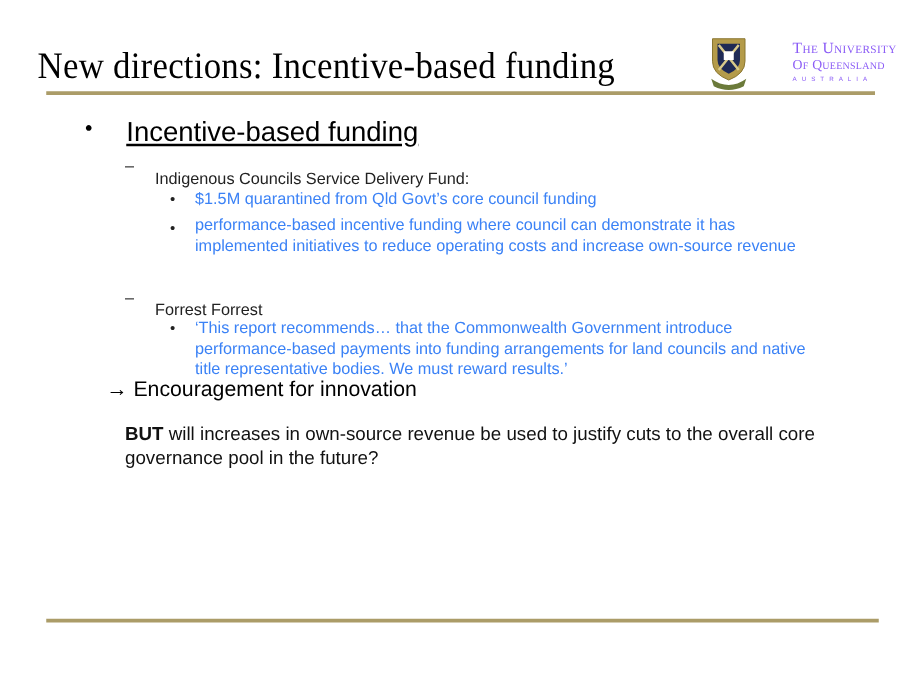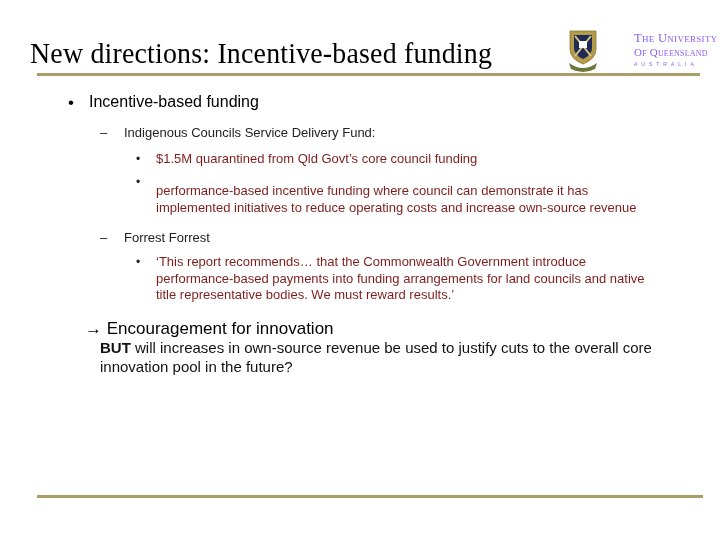--- a/index.html
+++ b/index.html
@@ -7,27 +7,27 @@
     .title { position:absolute; left:30px; top:36px; font-family:"Liberation Serif", serif; font-size:30px; letter-spacing:0.2px; white-space:nowrap; transform:scaleX(0.93); transform-origin:left top; }
     .rule { position:absolute; left:37px; height:3px; background:#ab9c68; }
     .rule.top { top:73px; width:663px; }
     .rule.bottom { top:495px; width:666px; }
     .crest { position:absolute; left:567px; top:29px; width:32px; height:43px; }
     .uni { position:absolute; left:606px; top:31px; font-family:"Liberation Serif", serif; color:#8b5cf6; white-space:nowrap;margin-left:28px; }
     .uni .l1 { font-size:12.5px; letter-spacing:0.3px; line-height:14px; font-variant:small-caps; }
     .uni .l2 { font-size:11px; letter-spacing:0.2px; line-height:14px; font-variant:small-caps; }
     .uni .l3 { font-size:5px; letter-spacing:4px; line-height:10px; font-family:"Liberation Sans", sans-serif; }
     .l1-bullet { position:absolute; left:68px; top:93px; font-size:17px; }
-    .l1-text { position:absolute; left:89px; top:93px; font-size:16px; }
+    .l1-text { position:absolute; left:101px; top:93px; font-size:22px;text-decoration:underline; }
     .dash { position:absolute; left:100px; font-size:13px; color:#222; }
-    .l2-text { position:absolute; left:124px; font-size:13px; color:#222; }
+    .l2-text { position:absolute; left:124px; font-size:13px; color:#222;margin-top:10px; }
     .bullet3 { position:absolute; left:136px; font-size:12px; color:#222; }
-    .l3-text { position:absolute; left:156px; width:500px; font-size:13px; color:#7f1d1d; line-height:16.5px; }
+    .l3-text { position:absolute; left:156px; width:500px; font-size:13px; color:#3b82f6; line-height:16.5px; }
     .italic { }
-    .arrow-line { position:absolute; left:85px; top:319px; font-size:17px; white-space:nowrap; }
+    .arrow-line { position:absolute; left:85px; top:302px; font-size:17px; white-space:nowrap; }
     .but-text { position:absolute; left:100px; top:338px; width:600px; font-size:15px; line-height:19px; color:#111; }
     .but-text b { font-weight:bold; }
   </style>
 </head>
 <body>
 
 <div>
   <div class="title">New directions: Incentive-based funding</div>
 
   <svg class="crest" viewBox="0 0 32 43">
@@ -49,29 +49,29 @@
   <span class="l1-bullet">•</span>
   <span class="l1-text">Incentive-based funding</span>
 
   <span class="dash" style="top:125px">–</span>
   <span class="l2-text" style="top:125px">Indigenous Councils Service Delivery Fund:</span>
 
   <span class="bullet3" style="top:152px">•</span>
   <div class="l3-text" style="top:151px">$1.5M quarantined from Qld Govt’s core council funding</div>
 
   <span class="bullet3" style="top:175px">•</span>
-  <div class="l3-text" style="top:183px">performance-based incentive funding where council can demonstrate it has implemented initiatives to reduce operating costs and increase own-source revenue</div>
+  <div class="l3-text" style="top:172px">performance-based incentive funding where council can demonstrate it has implemented initiatives to reduce operating costs and increase own-source revenue</div>
 
   <span class="dash" style="top:230px">–</span>
   <span class="l2-text" style="top:230px">Forrest Forrest</span>
 
   <span class="bullet3" style="top:255px">•</span>
   <div class="l3-text italic" style="top:254px; width:500px">‘This report recommends… that the Commonwealth Government introduce performance-based payments into funding arrangements for land councils and native title representative bodies. We must reward results.’</div>
 
   <div class="arrow-line">
     <span>→</span>
     <span>Encouragement for innovation</span>
   </div>
 
-  <div class="but-text"><b>BUT</b><span> will increases in own-source revenue be used to justify cuts to the overall core innovation pool in the future?</span></div>
+  <div class="but-text"><b>BUT</b><span> will increases in own-source revenue be used to justify cuts to the overall core governance pool in the future?</span></div>
 
   <div class="rule bottom"></div>
 </div>
 
 </body></html>

